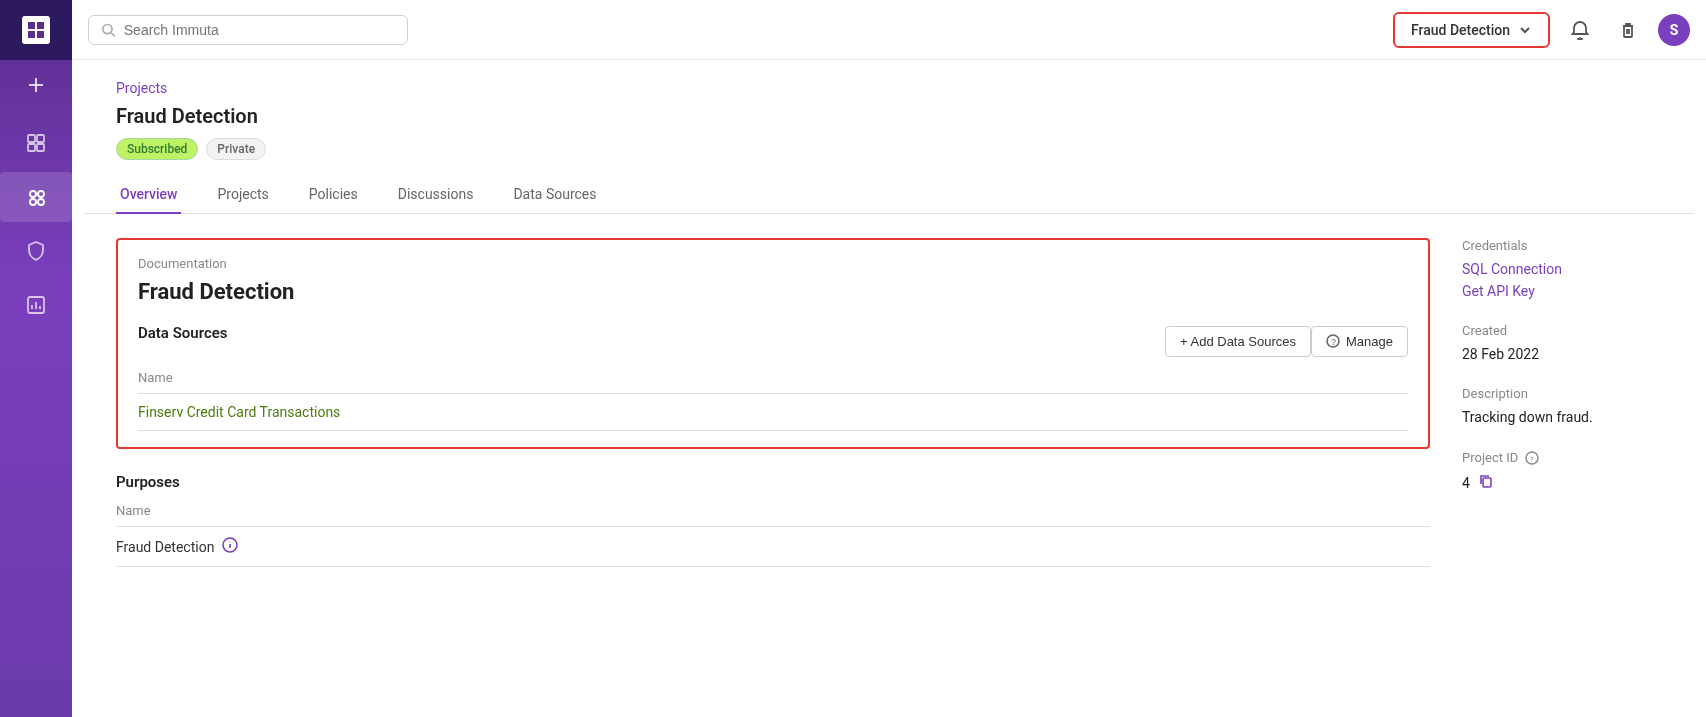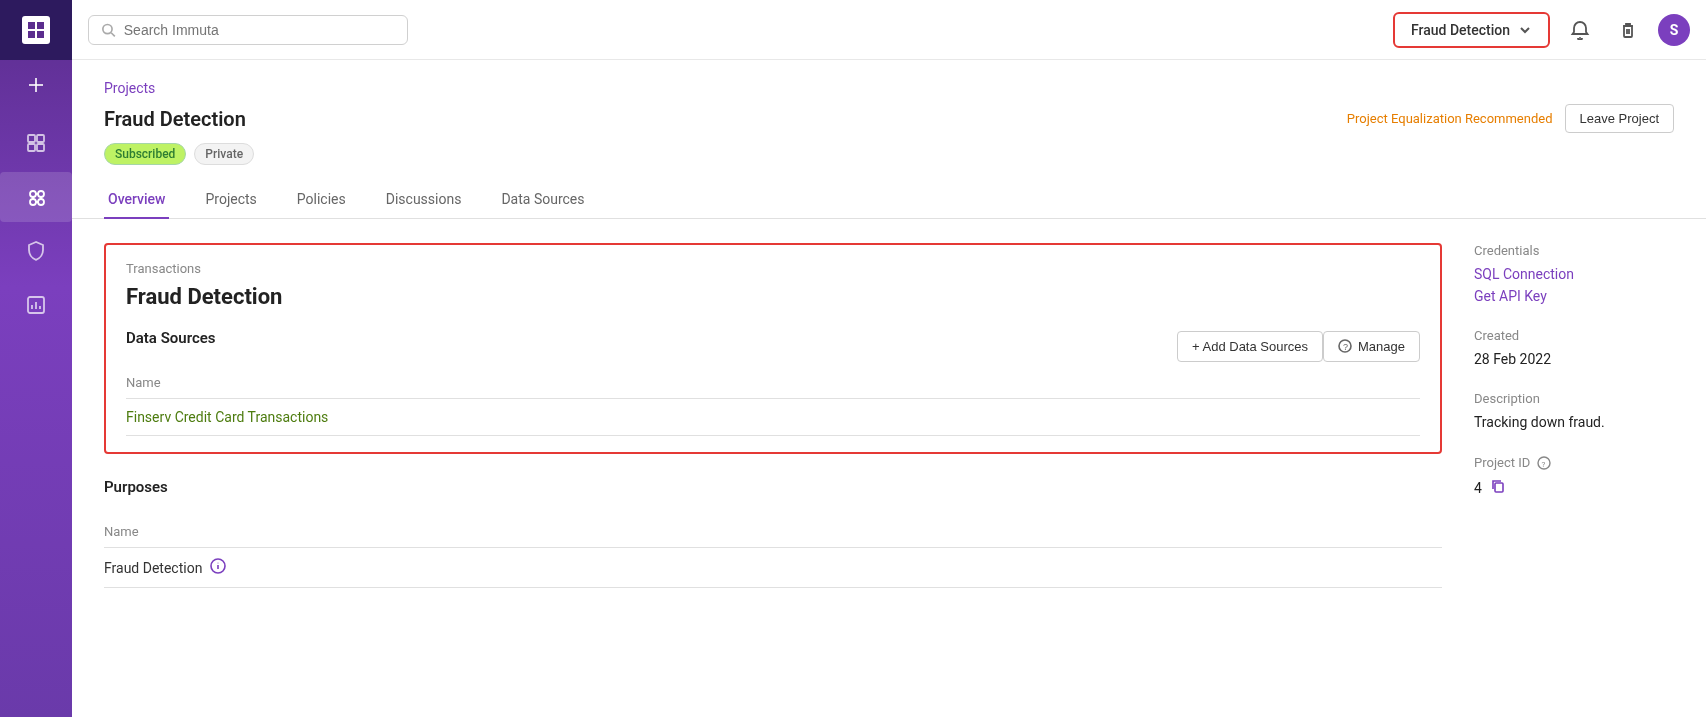--- a/index.html
+++ b/index.html
@@ -139,21 +139,21 @@
       border-radius: 50%;
       display: flex;
       align-items: center;
       justify-content: center;
       color: white;
       font-weight: bold;
       font-size: 14px;
     }
 
     
-    .page-content { flex: 1; overflow-y: auto; padding: 20px 32px; }
+    .page-content { flex: 1; overflow-y: auto; padding: 20px 44px; }
 
     
     .breadcrumb { color: #7b3fbe; font-size: 14px; cursor: pointer; margin-bottom: 8px; }
     .page-title-row { display: flex; align-items: center; justify-content: space-between; margin-bottom: 10px; }
     .page-title { font-size: 20px; font-weight: 600; color: #222; }
     .page-title-actions { display: flex; align-items: center; gap: 12px; }
     .equalization-link { color: #e67e00; font-size: 13px; cursor: pointer; }
     .leave-project-btn {
       border: 1px solid #ccc;
       background: white;
@@ -251,21 +251,21 @@
       background: white;
       padding: 7px 14px;
       border-radius: 4px;
       cursor: pointer;
       font-size: 13px;
       color: #333;
     }
 
     
     .purposes-section { margin-top: 8px; }
-    .purposes-title { font-size: 15px; font-weight: 600; color: #222; margin-bottom: 20px; }
+    .purposes-title { font-size: 15px; font-weight: 600; color: #222; margin-bottom: 4px; }
 
     
     .sidebar-right { padding-top: 0; }
     .sidebar-right .section { margin-bottom: 24px; }
     .sidebar-right .section-title { font-size: 13px; color: #888; margin-bottom: 8px; }
     .sidebar-right .section-link { color: #7b3fbe; font-size: 14px; display: block; margin-bottom: 6px; cursor: pointer; }
     .sidebar-right .section-value { font-size: 14px; color: #222; }
 
     .project-id-row { display: flex; align-items: center; gap: 8px; }
     .copy-icon { color: #7b3fbe; cursor: pointer; font-size: 16px; }
@@ -372,45 +372,41 @@
         </div>
         <div class="user-avatar">S</div>
       </div>
     </div>
 
     <div class="page-content">
 
       <div class="breadcrumb">Projects</div>
       <div class="page-title-row">
         <div class="page-title">Fraud Detection</div>
-        <div class="page-title-actions">
-          <span class="equalization-link">Project Equalization Recommended</span>
-          <button class="leave-project-btn">Leave Project</button>
-        </div>
       </div>
 
       <div class="tag-row">
         <span class="tag tag-subscribed">Subscribed</span>
         <span class="tag tag-private">Private</span>
       </div>
 
       <div class="tabs">
         <div class="tab active">Overview</div>
         <div class="tab">Projects</div>
         <div class="tab">Policies</div>
         <div class="tab">Discussions</div>
         <div class="tab">Data Sources</div>
       </div>
 
       <div class="content-layout">
 
         <div class="content-main">
 
           <div class="doc-section">
-            <div class="doc-label">Transactions</div>
+            <div class="doc-label">Documentation</div>
             <div class="doc-title">Fraud Detection</div>
 
             <div class="data-sources-header">
               <div class="section-label">Data Sources</div>
               <div class="actions-row">
                 <button class="add-btn">+ Add Data Sources</button>
                 <button class="manage-btn">
                   <svg width="14" height="14" viewBox="0 0 14 14" fill="none" stroke="#666" stroke-width="1.6">
                     <circle cx="7" cy="7" r="6"></circle>
                     <text x="5" y="11" fill="#666" font-size="9" stroke="none">?</text>

